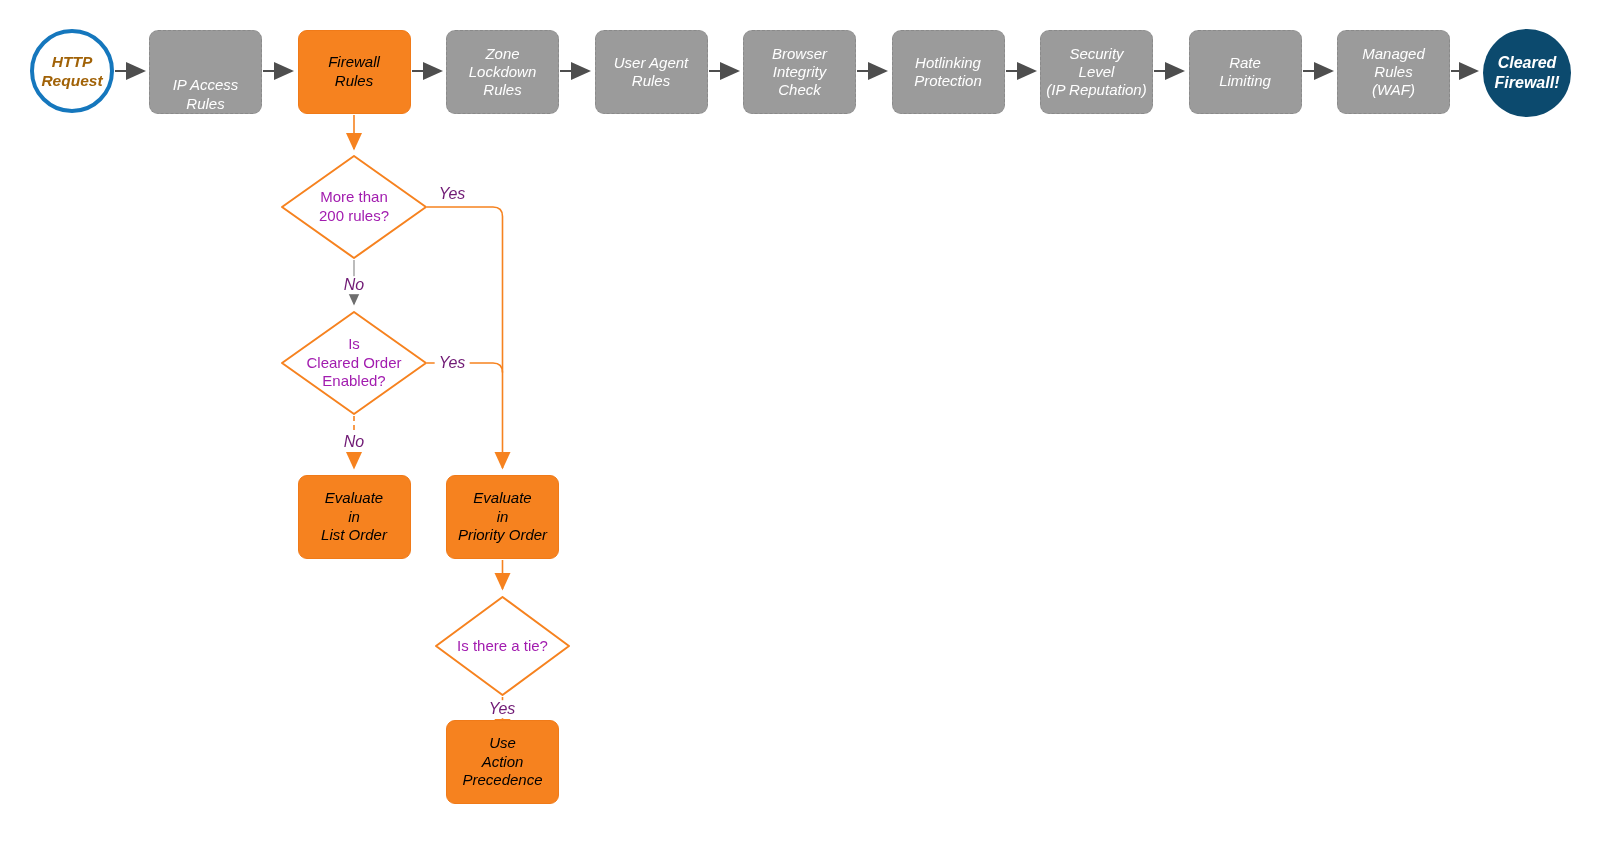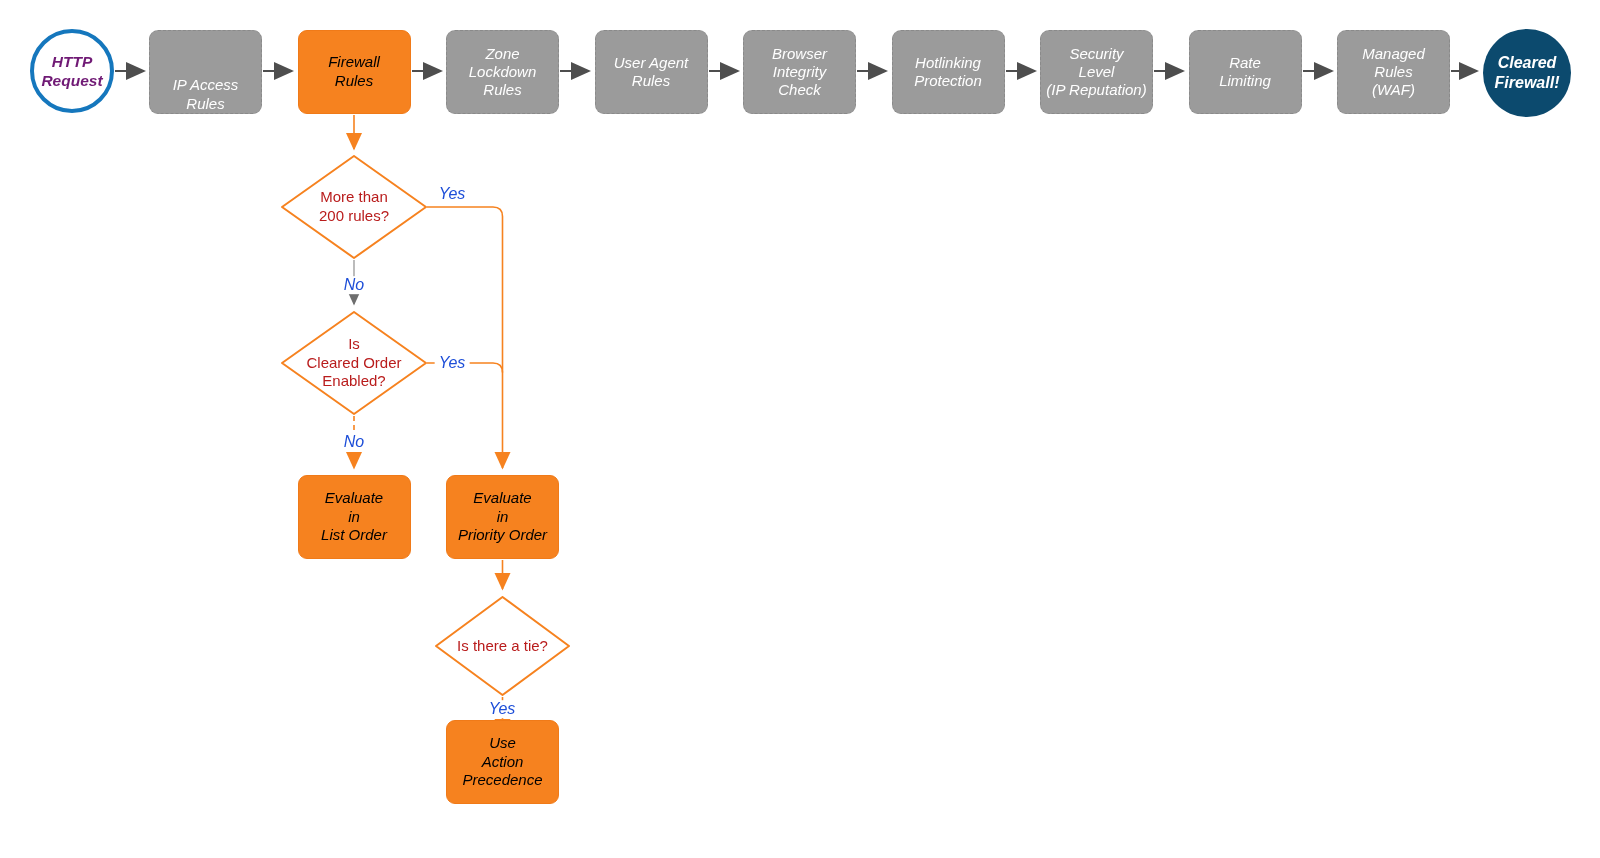--- a/index.html
+++ b/index.html
@@ -21,39 +21,39 @@
     color:#ffffff; font-style:italic; font-size:15px; line-height:1.22;
   }
   .orange-box {
     width:113px; height:84px;
     background:#F6821F; border:1px solid #F07A18; border-radius:9px;
     color:#000000; font-style:italic; font-size:15px; line-height:1.25;
   }
   .start-circle {
     left:30px; top:29px; width:84px; height:84px; border-radius:50%;
     background:#ffffff; border:4px solid #1577BD;
-    color:#701a75; font-weight:bold; font-style:italic; font-size:15.5px; line-height:1.25;
+    color:#a16207; font-weight:bold; font-style:italic; font-size:15.5px; line-height:1.25;
   }
   .end-circle {
     left:1483px; top:29px; width:88px; height:88px; border-radius:50%;
     background:#0c4a6e; color:#ffffff; font-weight:bold; font-style:italic;
     font-size:16px; line-height:1.25;
   }
 
   .diamond { position:absolute; }
   .diamond svg { position:absolute; left:0; top:0; }
   .diamond .dlabel {
     position:absolute; left:0; top:0; right:0; bottom:0;
     display:flex; align-items:center; justify-content:center; text-align:center;
-    color:#b91c1c; font-size:15px; line-height:1.25;
+    color:#a21caf; font-size:15px; line-height:1.25;
   }
 
   .edge-label {
     position:absolute; transform:translate(-50%,-50%);
-    font-style:italic; font-size:16px; color:#1d4ed8;
+    font-style:italic; font-size:16px; color:#701a75;
     background:#ffffff; padding:0 4px; line-height:1.1;
   }
 </style>
 </head>
 <body>
 
 <div class="canvas">
 
   <svg class="connector-layer" viewBox="0 0 1600 858" xmlns="http://www.w3.org/2000/svg">
     <defs>

